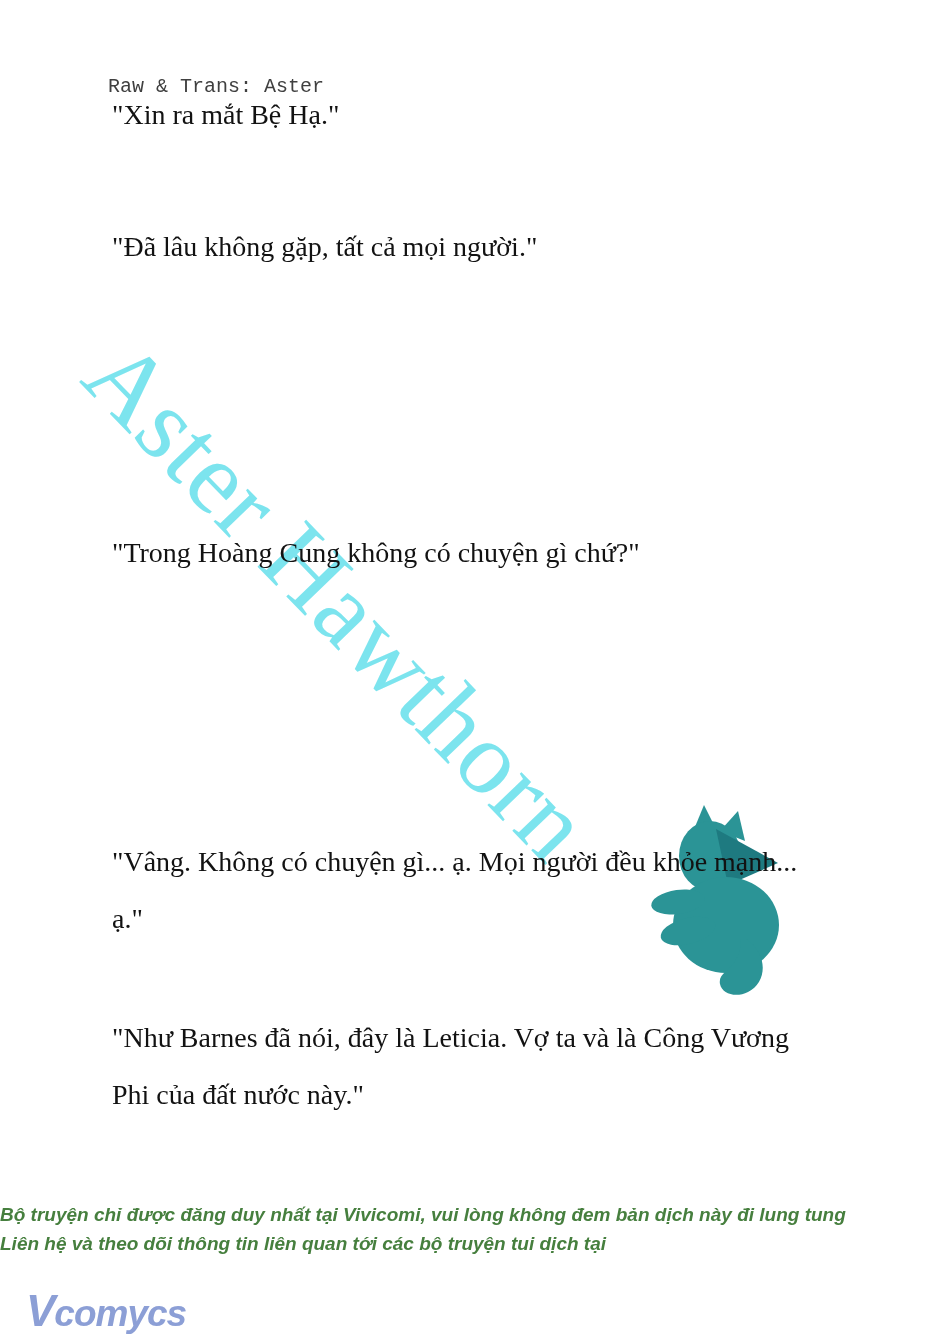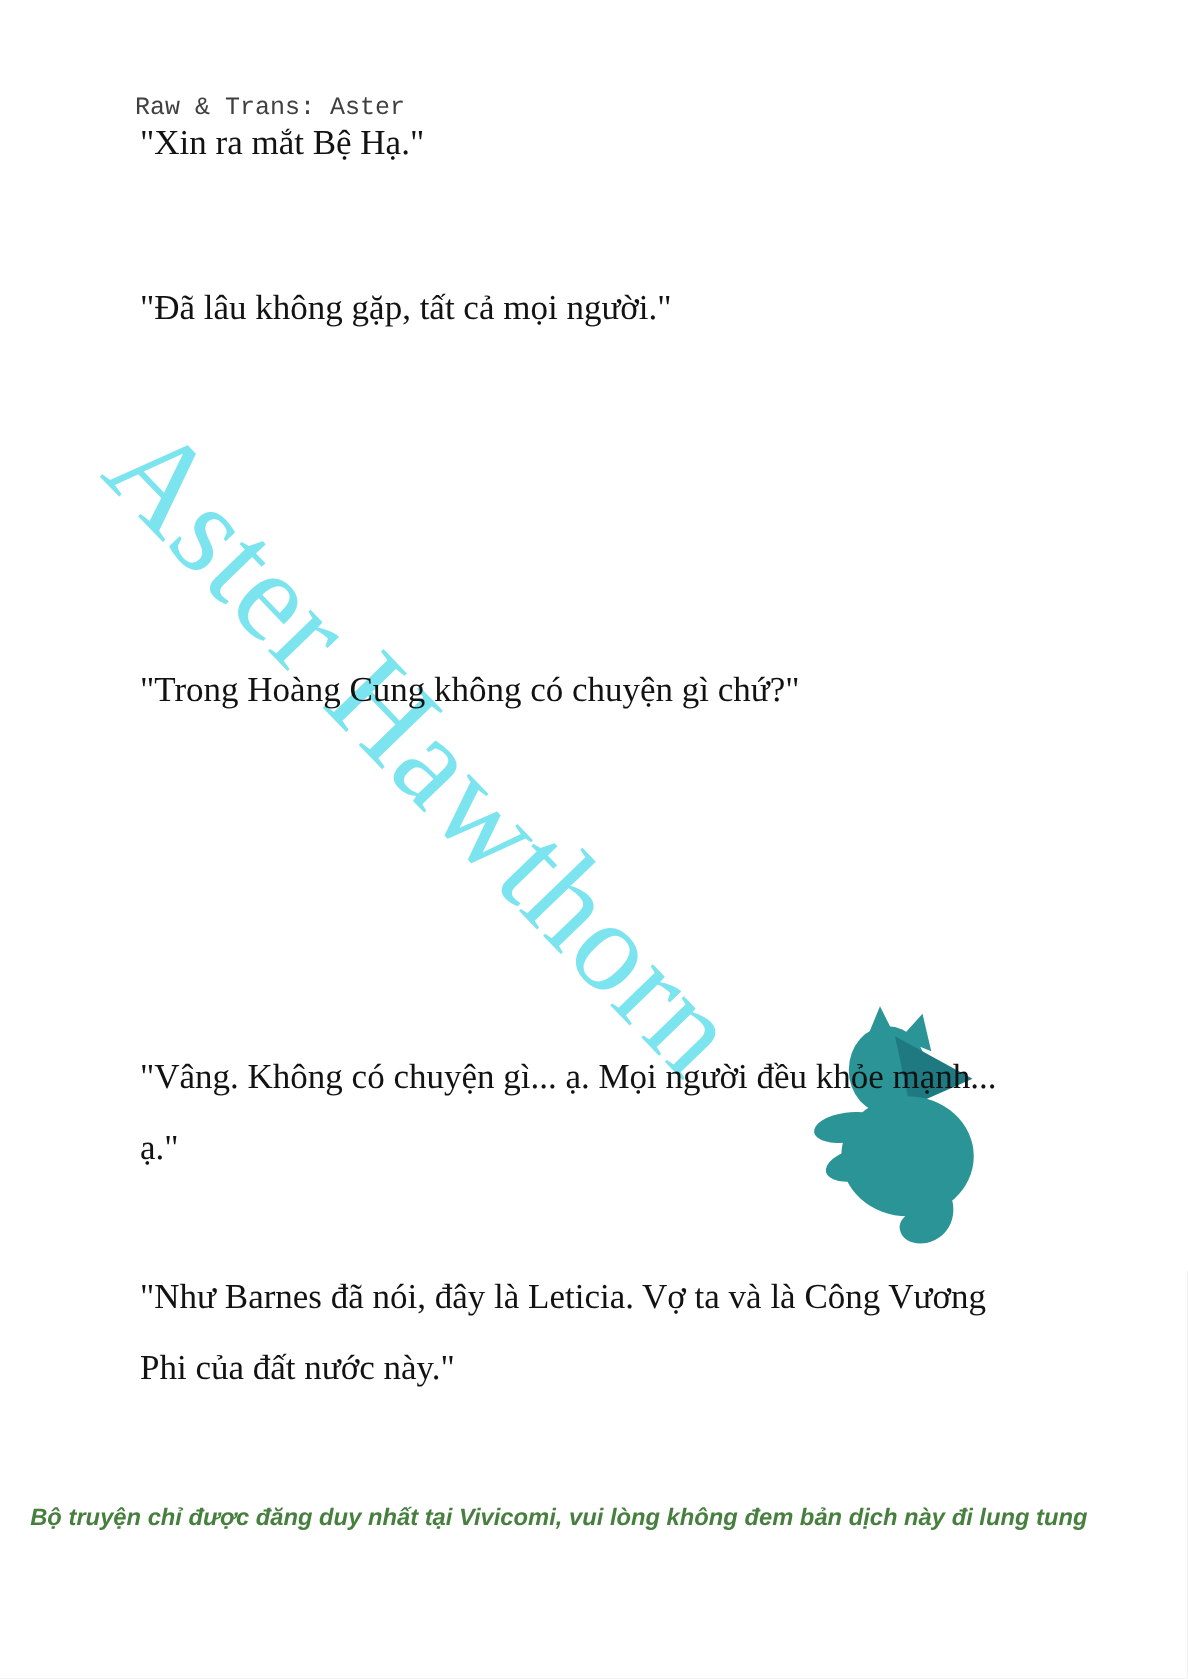--- a/index.html
+++ b/index.html
@@ -33,21 +33,21 @@
     z-index:2;
   }
   .bodytext{position:absolute;left:0;top:0;width:950px;height:1343px;z-index:3;}
   .para{
     position:absolute;left:112px;width:800px;
     font-size:28px;color:#121212;
     line-height:57px;
   }
   .footer{
     position:absolute;left:0;top:1200px;width:870px;
-    text-align:right;
+    text-align:left;
     font-family:"Liberation Sans","DejaVu Sans",sans-serif;
     font-weight:bold;font-style:italic;
     font-size:19px;line-height:29px;
     color:#467f3e;
     z-index:5;
   }
   .logo{
     position:absolute;left:26px;top:1286px;
     font-family:"Liberation Sans","DejaVu Sans",sans-serif;
     font-weight:bold;font-style:italic;
@@ -94,16 +94,18 @@
       <div>ạ."</div>
     </div>
     <div class="para" style="top:1009px">
       <div>"Như Barnes đã nói, đây là Leticia. Vợ ta và là Công Vương</div>
       <div>Phi của đất nước này."</div>
     </div>
   </div>
 
   <div class="footer">
     <div>Bộ truyện chỉ được đăng duy nhất tại Vivicomi, vui lòng không đem bản dịch này đi lung tung</div>
+    <div>Liên hệ và theo dõi thông tin liên quan tới các bộ truyện tui dịch tại</div>
   </div>
 
+  <div class="logo"><span class="logo-v">V</span><span>comycs</span></div>
 
 </div>
 
 </body></html>

